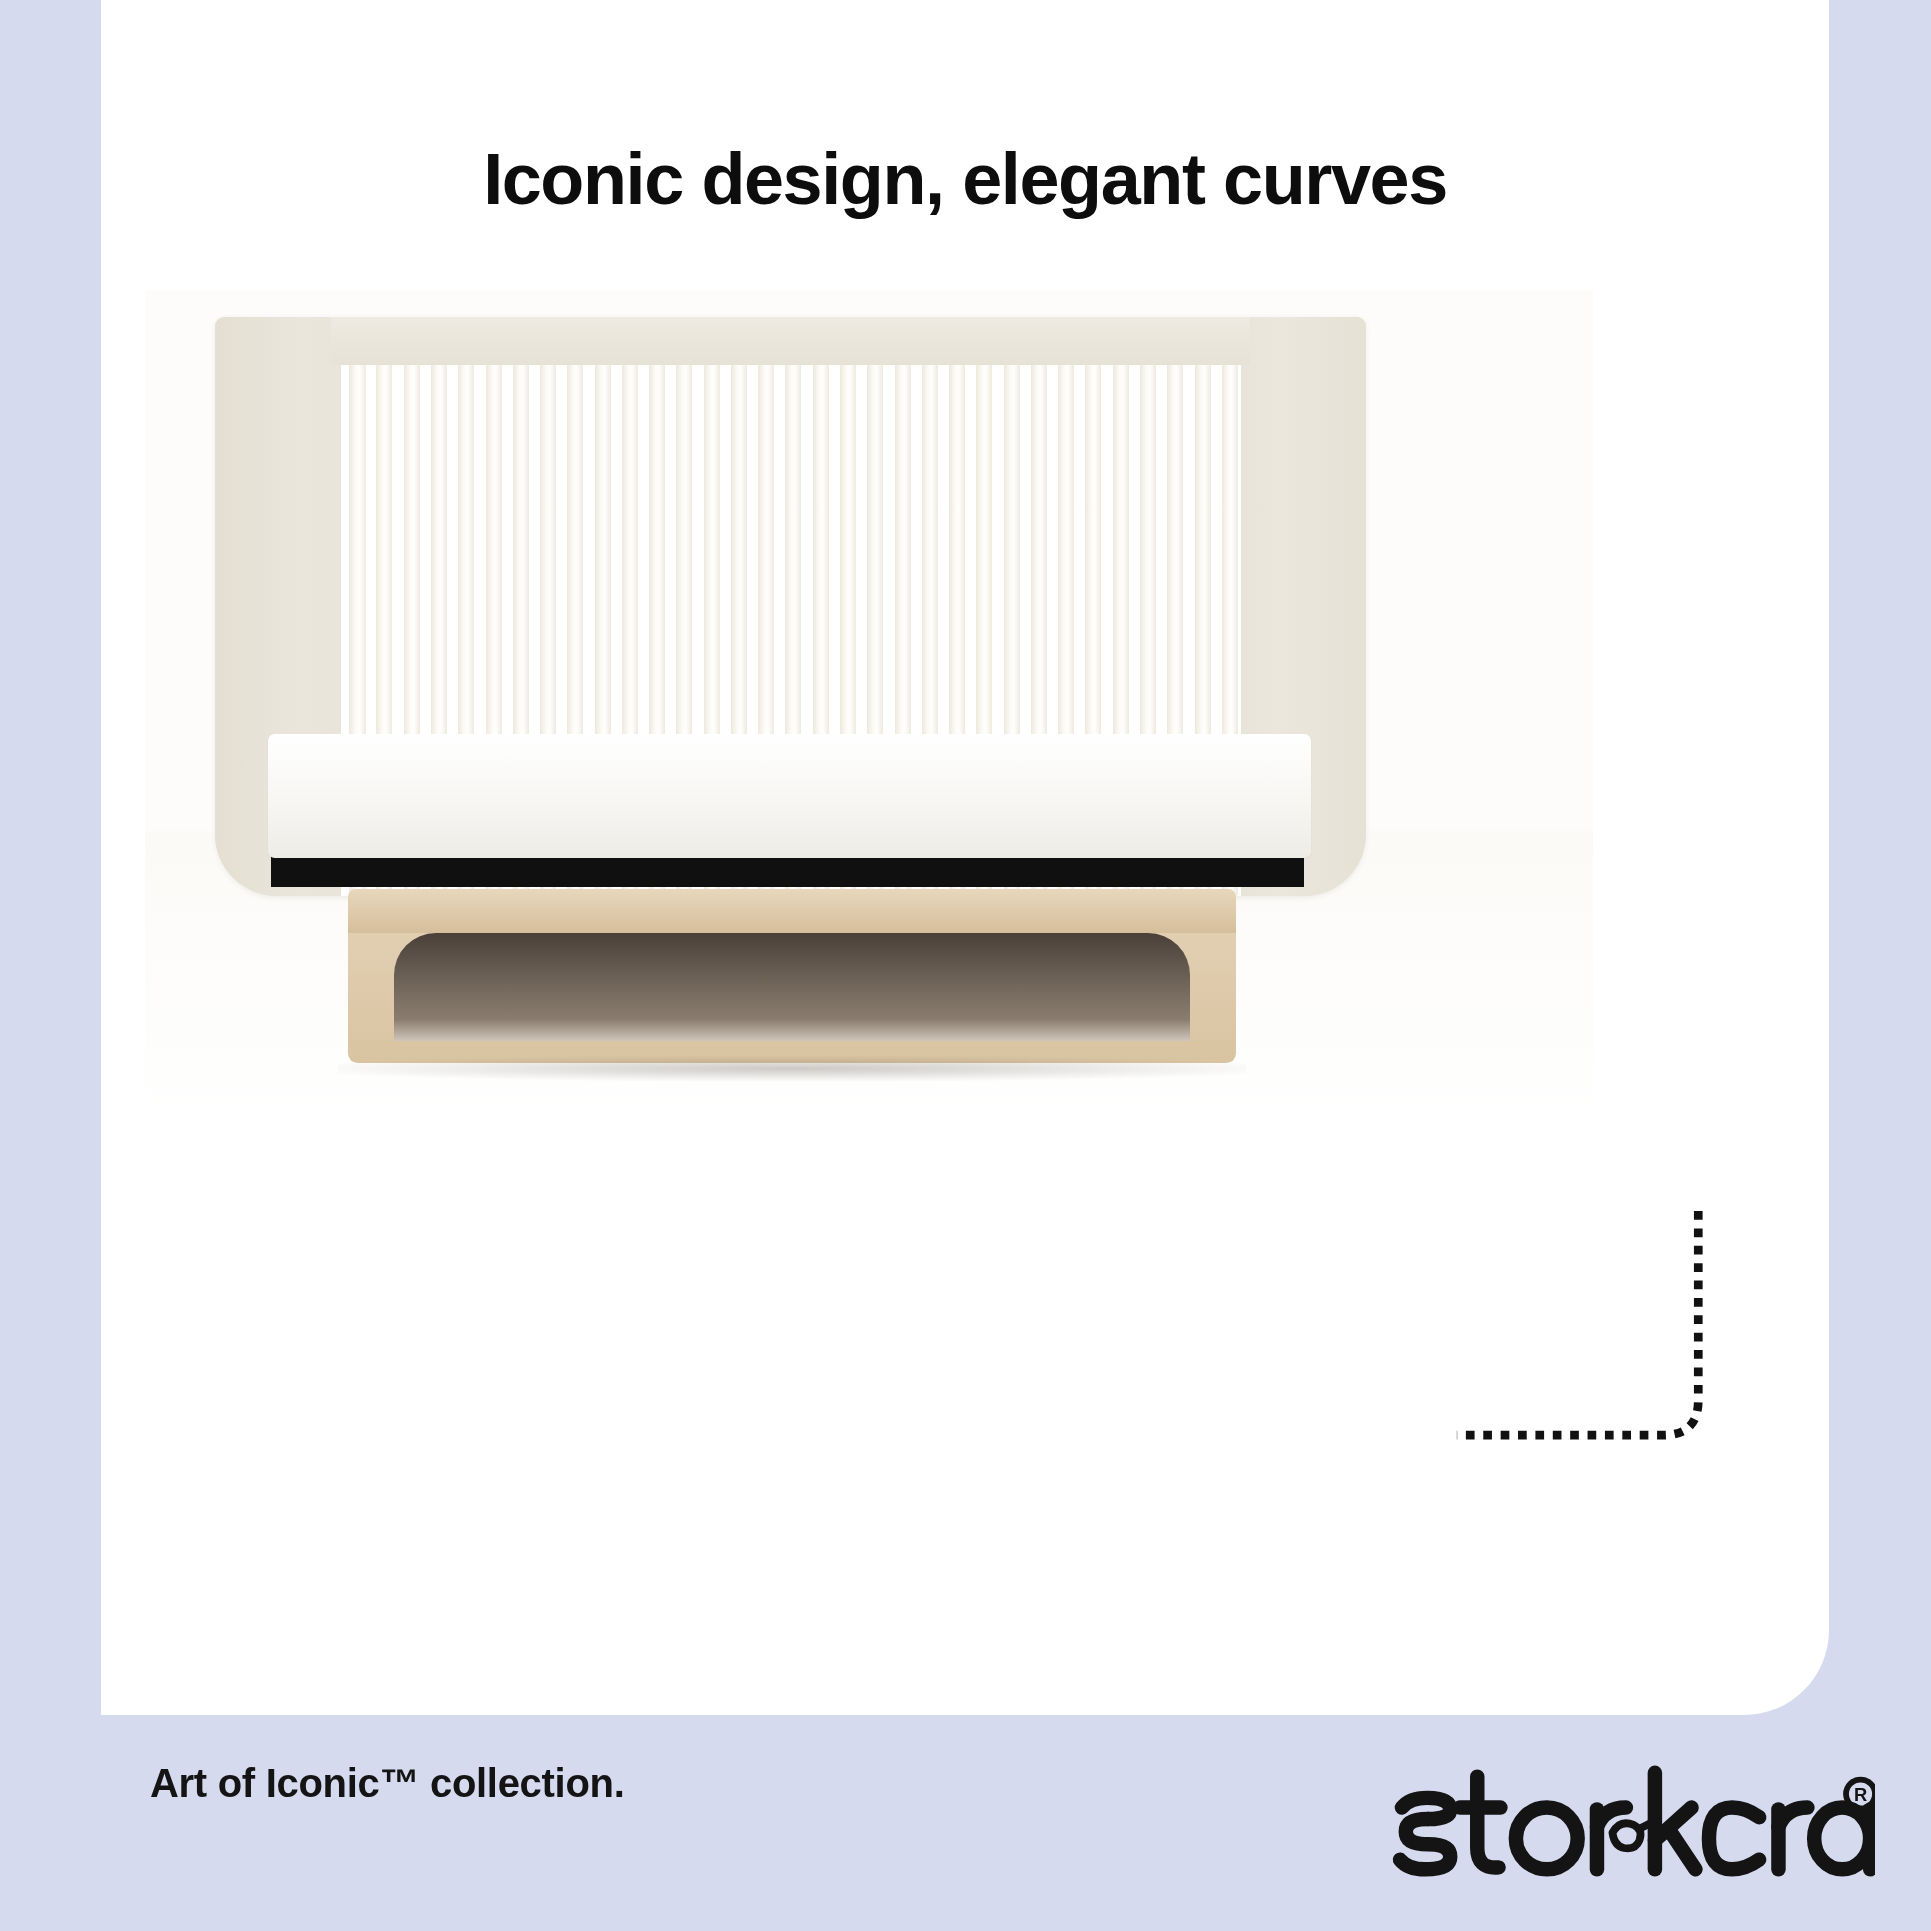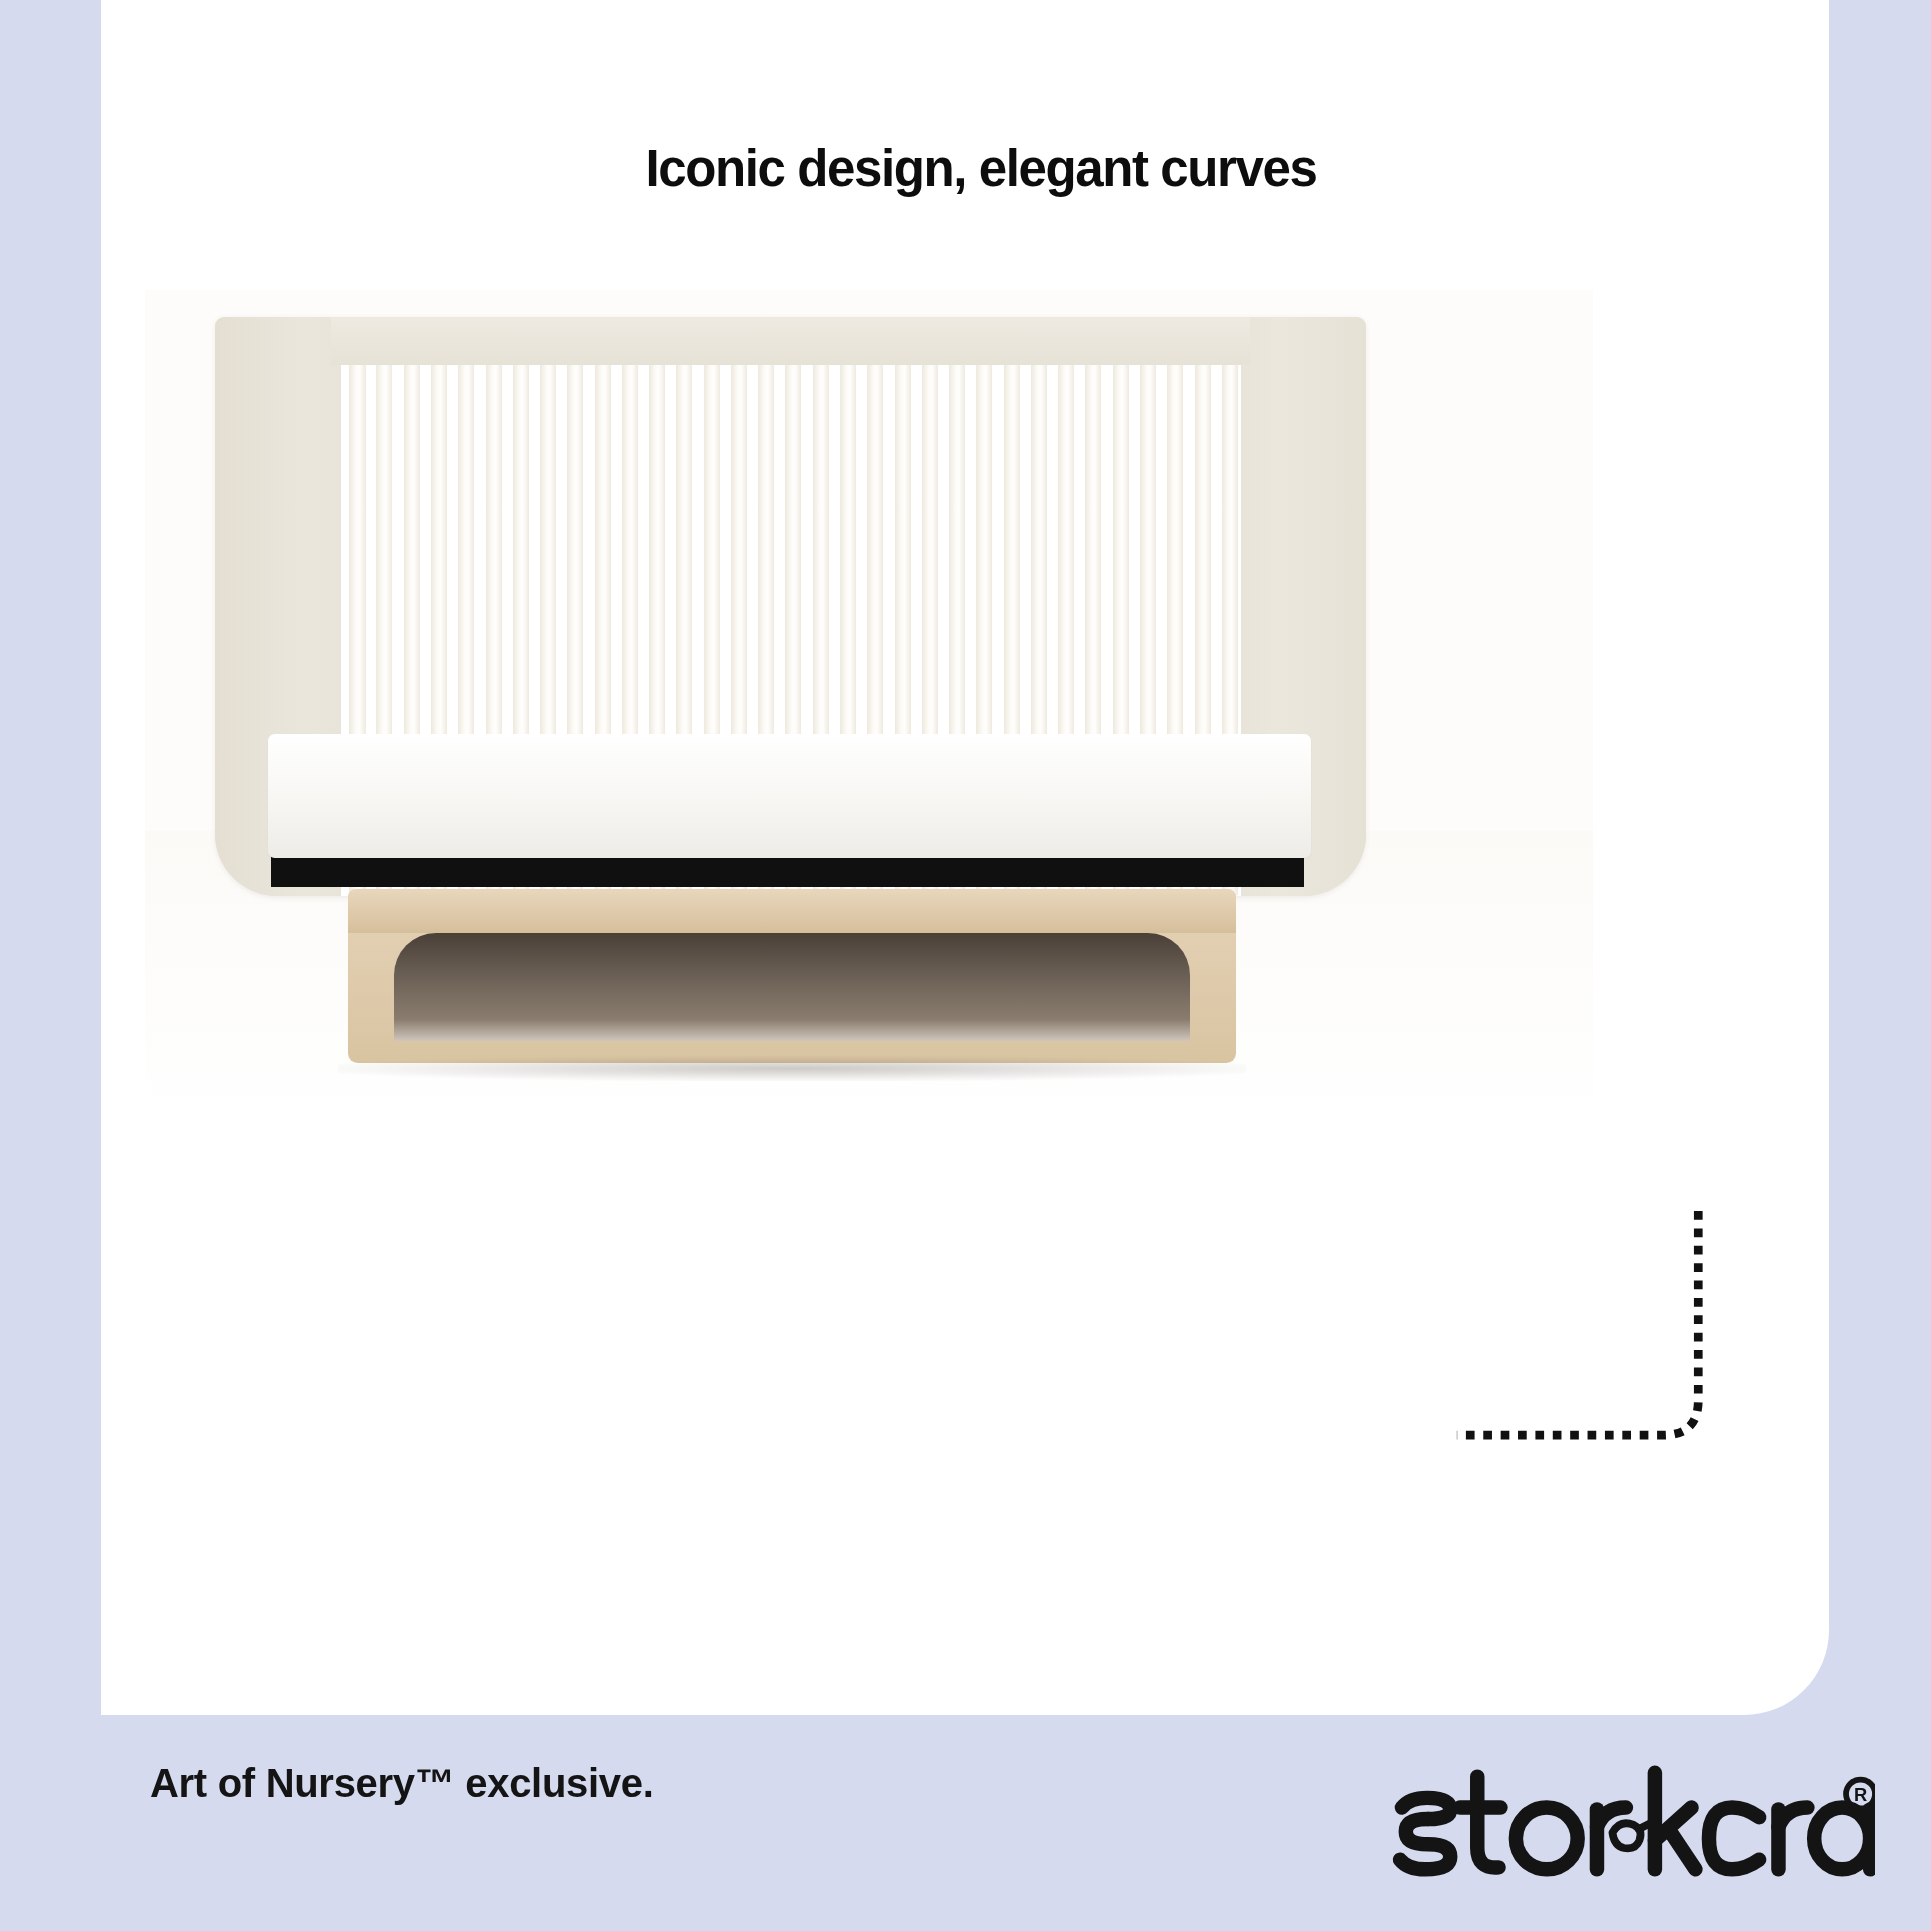--- a/index.html
+++ b/index.html
@@ -35,26 +35,25 @@
 
   
   #headline {
     position: absolute;
     left: 101px;
     top: 143px;
     width: 1728px;
     text-align: center;
     font-family: "Liberation Sans", sans-serif;
     font-weight: bold;
-    font-size: 51px;
+    font-size: 72px;
     letter-spacing: -1.4px;
     color: #0d0d0d;
     line-height: 1.0;
     white-space: nowrap;
-    padding-left: 16px;
   }
 
   
   #crib-scene {
     position: absolute;
     left: 145px;
     top: 290px;
     width: 1448px;
     height: 1052px;
     background: #fdfcfa;
@@ -274,21 +273,21 @@
       <div class="wood-cavity"></div>
     </div>
     <div class="floor-shadow"></div>
   </div>
 
   <svg id="dotted-corner" viewBox="0 0 262 245">
     <path d="M 254 4 L 254 200 Q 254 236 218 236 L 4 236" fill="none" stroke="#111111" stroke-width="9" stroke-linecap="butt" stroke-dasharray="9 9"></path>
   </svg>
 
   <div id="footer-text">
-    <div>Art of Nursery™ exclusive.</div>
+    <div>Art of Iconic™ collection.</div>
   </div>
 
   <svg id="logo" viewBox="0 0 520 130">
     <g fill="none" stroke="#141414" stroke-width="15" stroke-linecap="round" stroke-linejoin="round">
 
       <path d="M57 62 Q34 62 34 75 Q34 88 57 88 Q80 88 80 101 Q80 114 54 114 Q36 114 28 104"></path>
       <path d="M57 62 Q80 62 80 52 Q80 40 56 40 Q38 40 30 50"></path>
 
       <path d="M108 18 L108 92 Q108 114 130 112"></path>
       <path d="M90 50 L132 50"></path>

